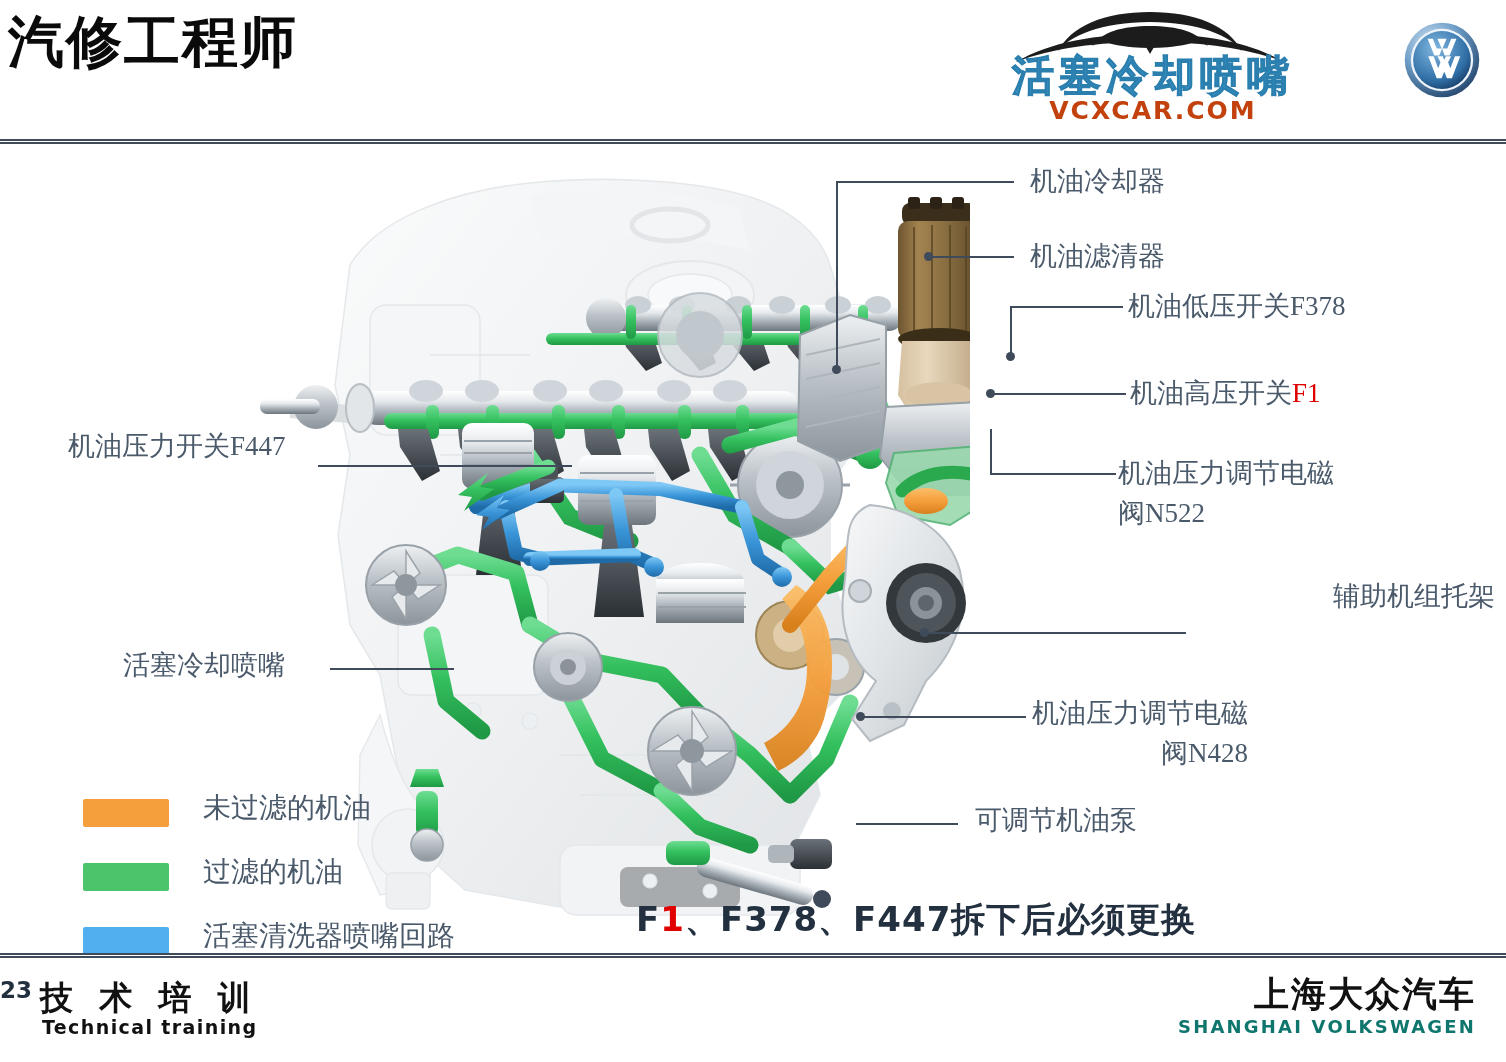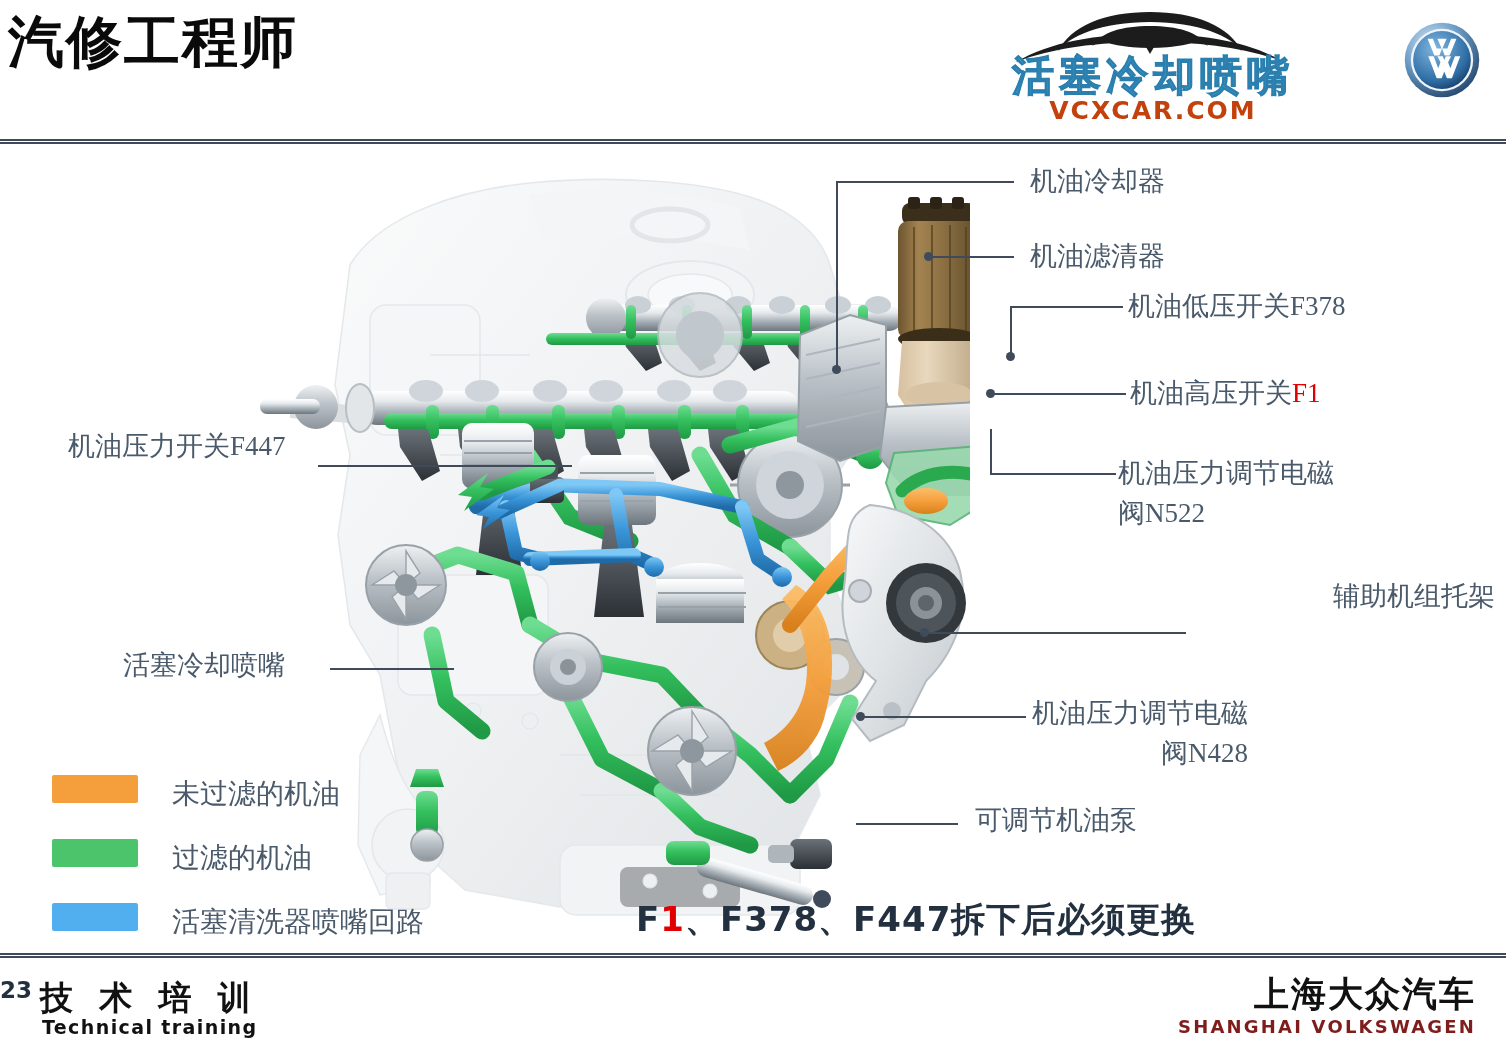--- a/index.html
+++ b/index.html
@@ -35,21 +35,21 @@
   .callout{position:absolute;color:#4a5a6b;font-size:27px;line-height:40px;
       font-family:"Liberation Serif","DejaVu Serif",serif;white-space:nowrap;}
   .callout .red{color:#e00000;}
   .leader{position:absolute;background:#3f4b5b;}
   .lead-h{height:2px;}
   .lead-v{width:2px;}
   .dot{position:absolute;width:9px;height:9px;border-radius:50%;background:#3f4b5b;}
 
   
   #legend{position:absolute;left:52px;top:630px;}
-  .leg-row{display:flex;align-items:flex-start;height:52px;}
+  .leg-row{display:flex;align-items:flex-end;height:52px;margin-left:31px;}
   .leg-sw{width:86px;height:28px;border-radius:2px;flex:0 0 auto;}
   .leg-lb{margin-left:34px;font-size:28px;color:#4a5a6b;white-space:nowrap;
       font-family:"Liberation Serif","DejaVu Serif",serif;}
 
   
   #note{position:absolute;left:636px;top:897px;font-size:34px;font-weight:700;
       color:#23303f;letter-spacing:1px;white-space:nowrap;
       font-family:"DejaVu Sans","Liberation Sans",sans-serif;}
   #note .red{color:#e00000;}
 
@@ -57,21 +57,21 @@
   #ft-cn{position:absolute;left:40px;top:976px;font-size:33px;font-weight:700;
       letter-spacing:9px;color:#111;font-family:Liberation Serif, serif;}
   #ft-en{position:absolute;left:42px;top:1016px;font-size:19px;font-weight:700;
       letter-spacing:1.4px;color:#111;font-family:"DejaVu Sans","Liberation Sans",sans-serif;}
   #page-no{position:absolute;left:0;top:977px;width:1506px;text-align:left;
       font-size:23px;font-weight:700;color:#23303f;
       font-family:"DejaVu Sans","Liberation Sans",sans-serif;}
   #brand-cn{position:absolute;right:30px;top:971px;font-size:35px;font-weight:700;
       letter-spacing:2px;color:#111;font-family:"DejaVu Sans","Liberation Sans",sans-serif;}
   #brand-en{position:absolute;right:30px;top:1016px;font-size:18px;font-weight:700;
-      letter-spacing:2.2px;color:#7f1d1d;font-family:"DejaVu Sans","Liberation Sans",sans-serif;}
+      letter-spacing:2.2px;color:#0f766e;font-family:"DejaVu Sans","Liberation Sans",sans-serif;}
 </style>
 </head>
 <body>
 
 <div id="slide-title">汽修工程师</div>
 
 <div id="wm-logo">
   <svg id="wm-car" viewBox="0 0 300 62">
     <path d="M58 46 C70 20 105 6 150 6 C195 6 230 20 242 46 C232 30 198 16 150 16 C102 16 68 30 58 46 Z" fill="#1c1c1c"></path>
     <path d="M92 40 C102 26 122 20 150 20 C178 20 198 26 208 40 C196 32 176 28 150 28 C124 28 104 32 92 40 Z" fill="#1c1c1c"></path>

